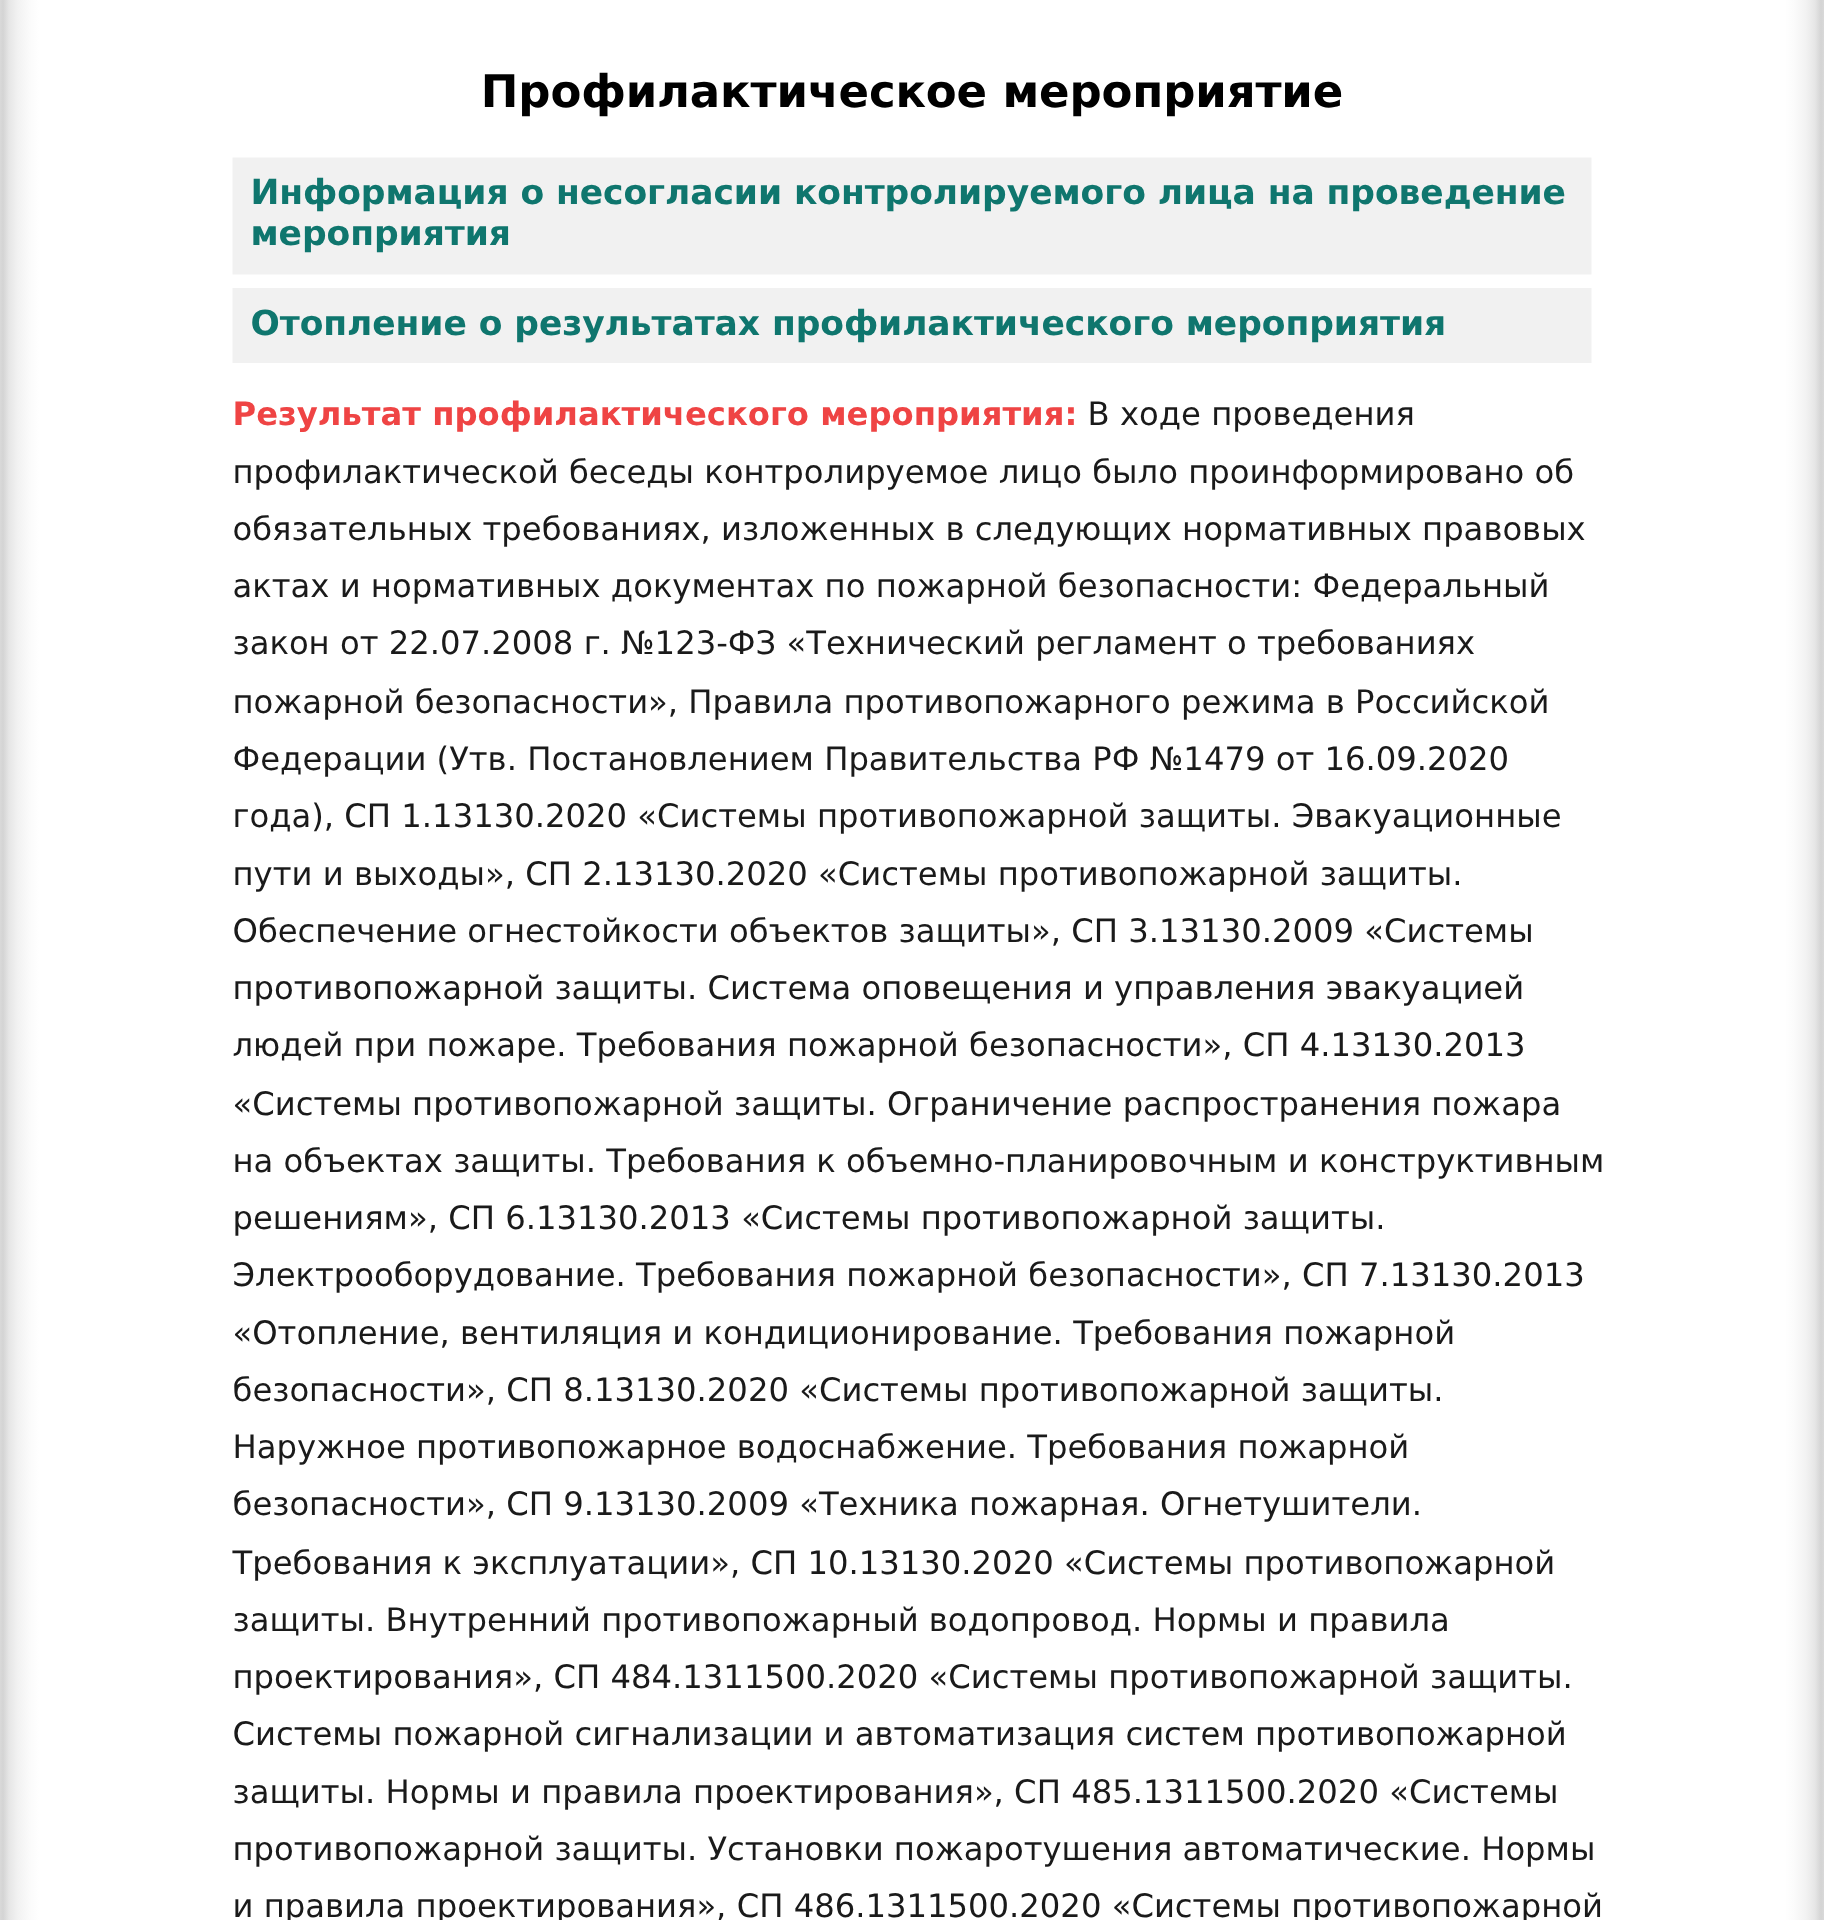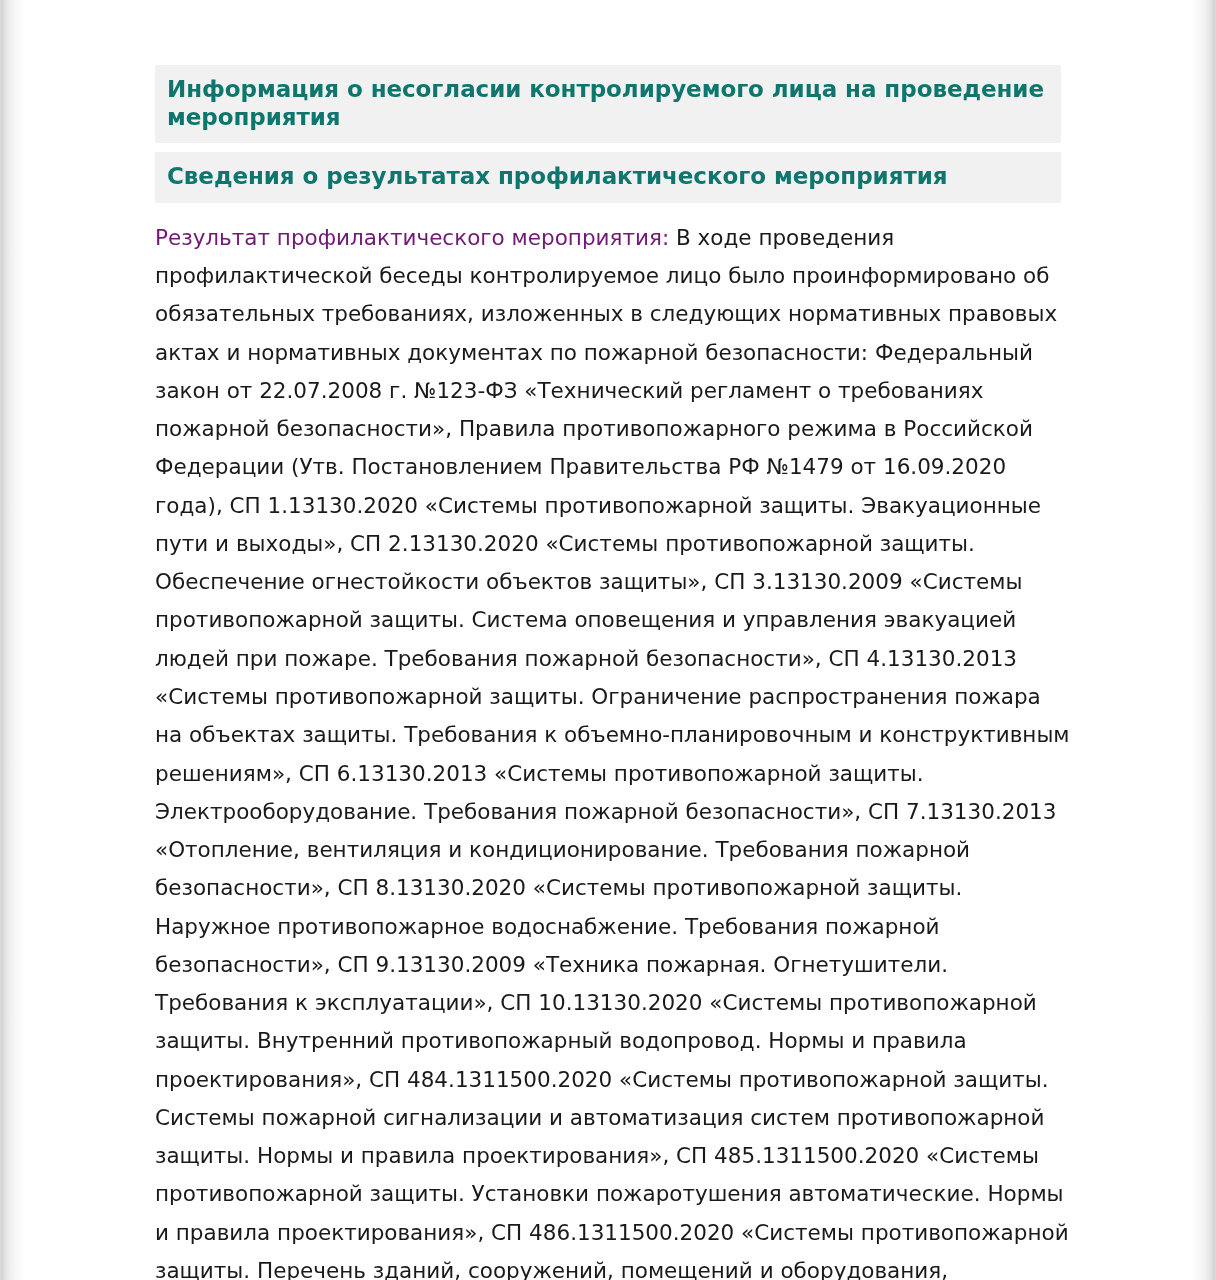--- a/index.html
+++ b/index.html
@@ -89,40 +89,41 @@
   .result-block {
     box-sizing: border-box;
     margin: 0 145px 0 155px;
     padding-top: 16px;
     font-size: 21.5px;
     line-height: 1.78;
     color: #1a1a1a;
     text-align: left;
   }
   .result-label {
-    font-weight: 400;
-    color: #701a75;
+    font-weight: 700;
+    color: #ef4444;
   }
   .result-text {
     font-weight: 400;
   }
 </style>
 </head>
 <body>
 
 <div class="page-viewport">
 
   <div class="page-body">
 
     <h1 class="doc-title">
+      <span class="title-line">Профилактическое мероприятие</span>
     </h1>
 
     <div class="section-band first">Информация о несогласии контролируемого лица на проведение мероприятия</div>
 
-    <div class="section-band second">Сведения о результатах профилактического мероприятия</div>
+    <div class="section-band second">Отопление о результатах профилактического мероприятия</div>
 
     <p class="result-block">
       <span class="result-label">Результат профилактического мероприятия:</span><span class="result-text"> В ходе проведения профилактической беседы контролируемое лицо было проинформировано об обязательных требованиях, изложенных в следующих нормативных правовых актах и нормативных документах по пожарной безопасности: Федеральный закон от 22.07.2008 г. №123-ФЗ «Технический регламент о требованиях пожарной безопасности», Правила противопожарного режима в Российской Федерации (Утв. Постановлением Правительства РФ №1479 от 16.09.2020 года), СП 1.13130.2020 «Системы противопожарной защиты. Эвакуационные пути и выходы», СП 2.13130.2020 «Системы противопожарной защиты. Обеспечение огнестойкости объектов защиты», СП 3.13130.2009 «Системы противопожарной защиты. Система оповещения и управления эвакуацией людей при пожаре. Требования пожарной безопасности», СП 4.13130.2013 «Системы противопожарной защиты. Ограничение распространения пожара на объектах защиты. Требования к объемно-планировочным и конструктивным решениям», СП 6.13130.2013 «Системы противопожарной защиты. Электрооборудование. Требования пожарной безопасности», СП 7.13130.2013 «Отопление, вентиляция и кондиционирование. Требования пожарной безопасности», СП 8.13130.2020 «Системы противопожарной защиты. Наружное противопожарное водоснабжение. Требования пожарной безопасности», СП 9.13130.2009 «Техника пожарная. Огнетушители. Требования к эксплуатации», СП 10.13130.2020 «Системы противопожарной защиты. Внутренний противопожарный водопровод. Нормы и правила проектирования», СП 484.1311500.2020 «Системы противопожарной защиты. Системы пожарной сигнализации и автоматизация систем противопожарной защиты. Нормы и правила проектирования», СП 485.1311500.2020 «Системы противопожарной защиты. Установки пожаротушения автоматические. Нормы и правила проектирования», СП 486.1311500.2020 «Системы противопожарной защиты. Перечень зданий, сооружений, помещений и оборудования, подлежащих защите автоматическими установками пожаротушения и системами пожарной сигнализации. Требований пожарной безопасности»</span>
     </p>
 
   </div>
 
   <div class="edge-shadow-left"></div>
   <div class="edge-shadow-right"></div>
 

